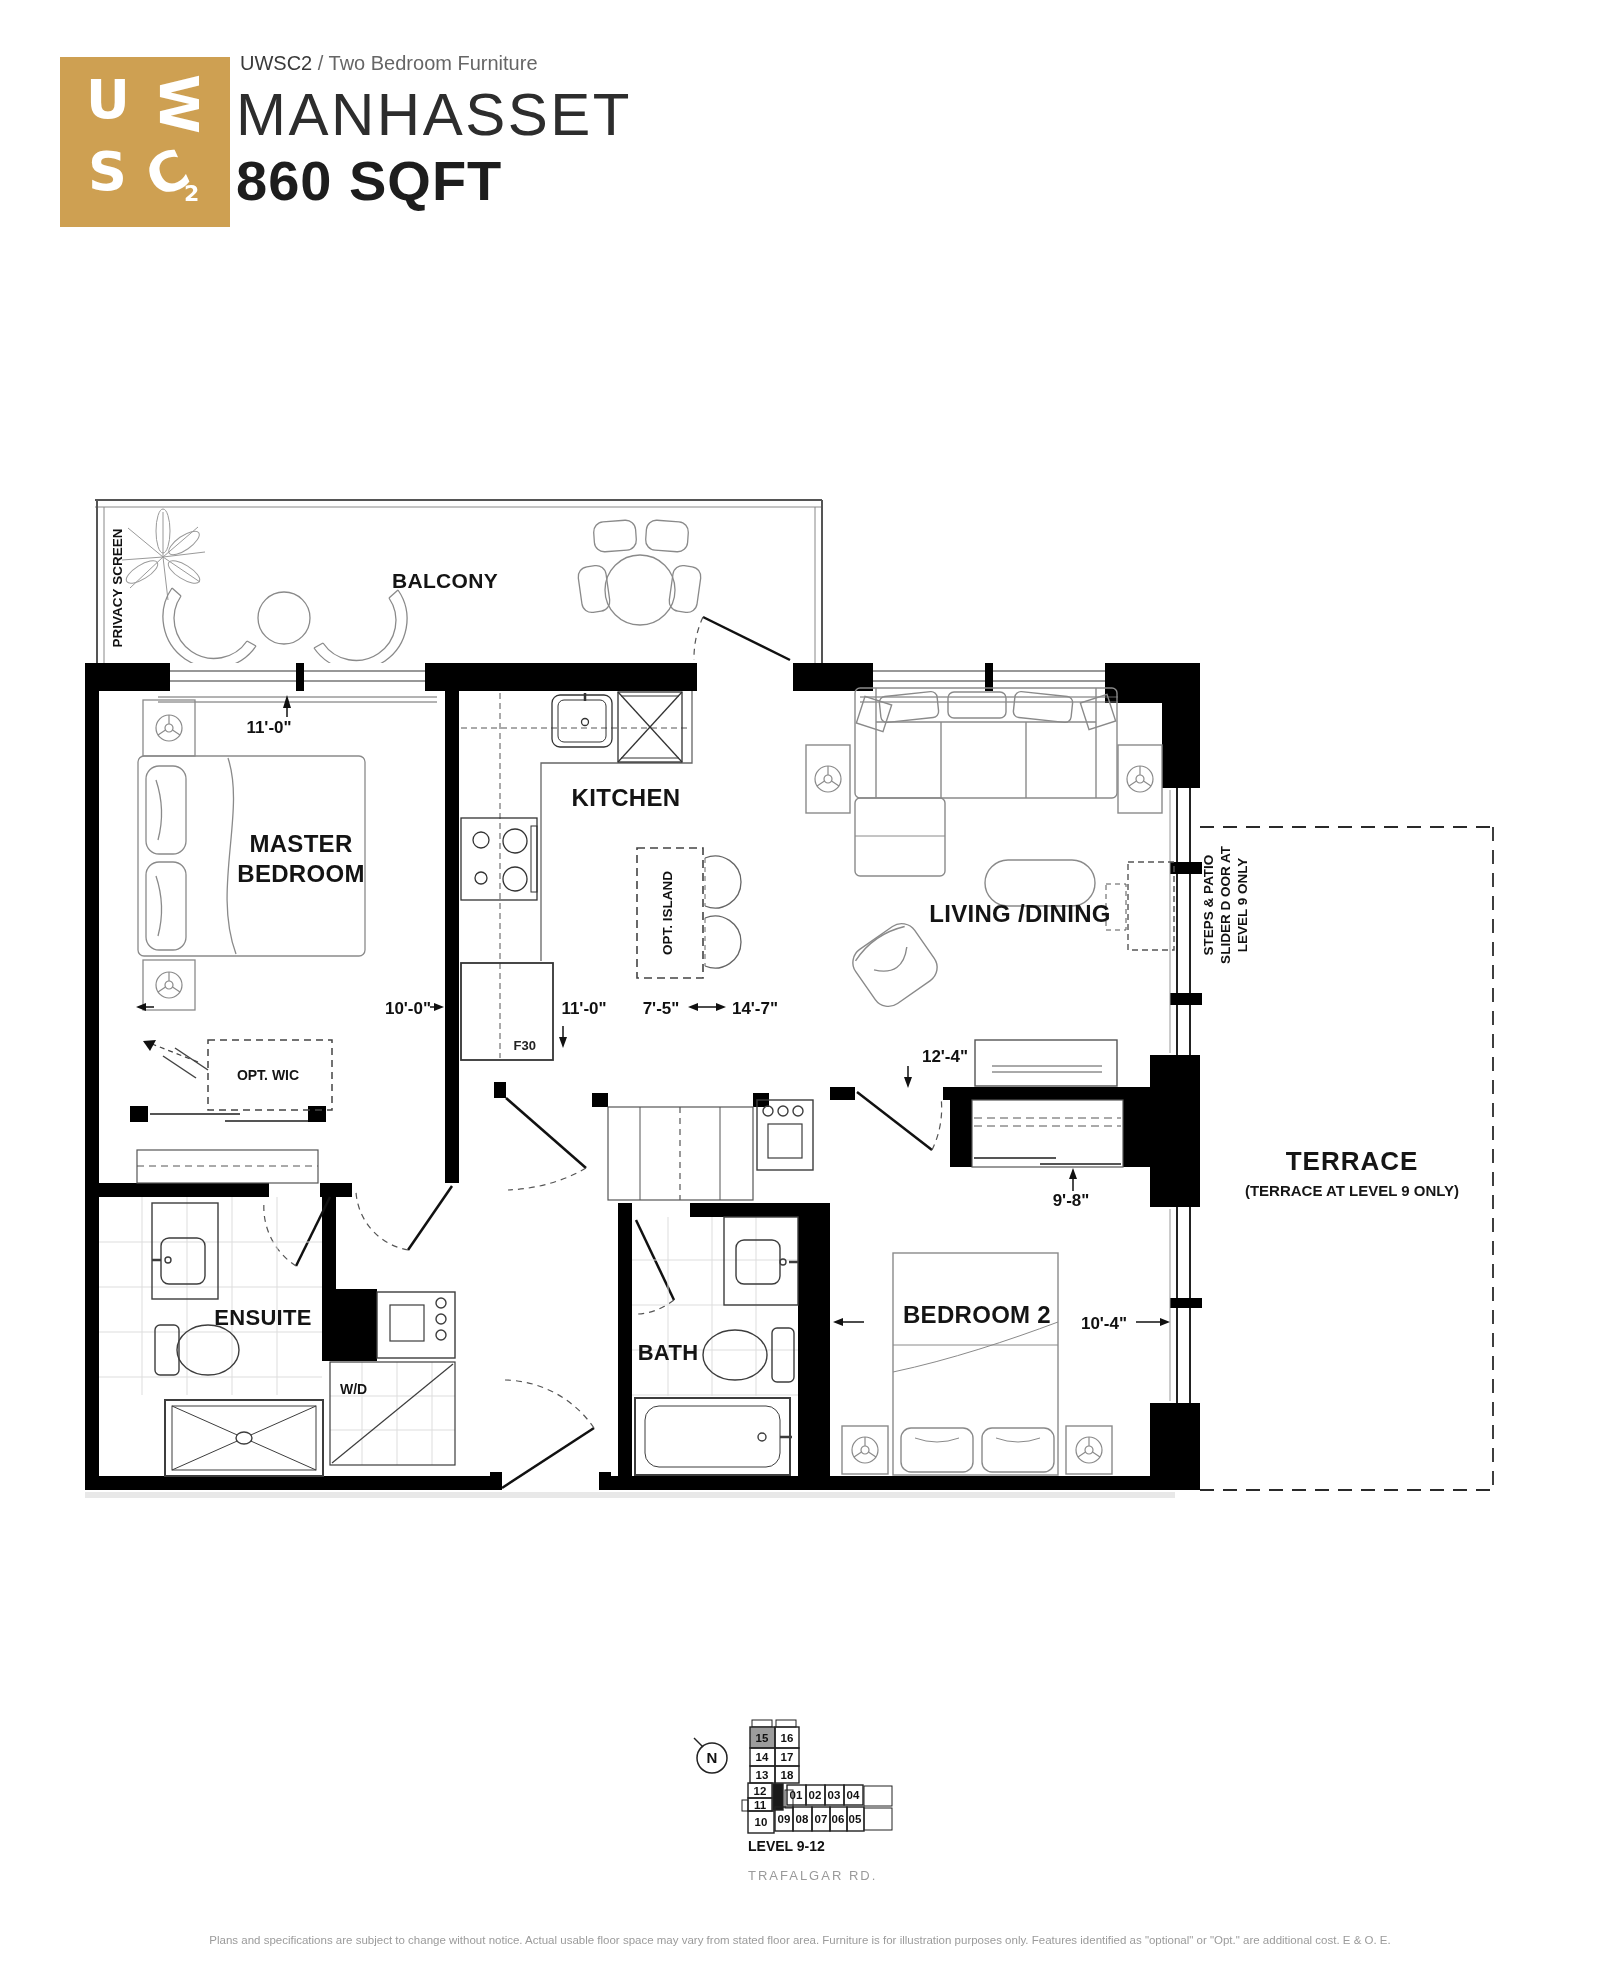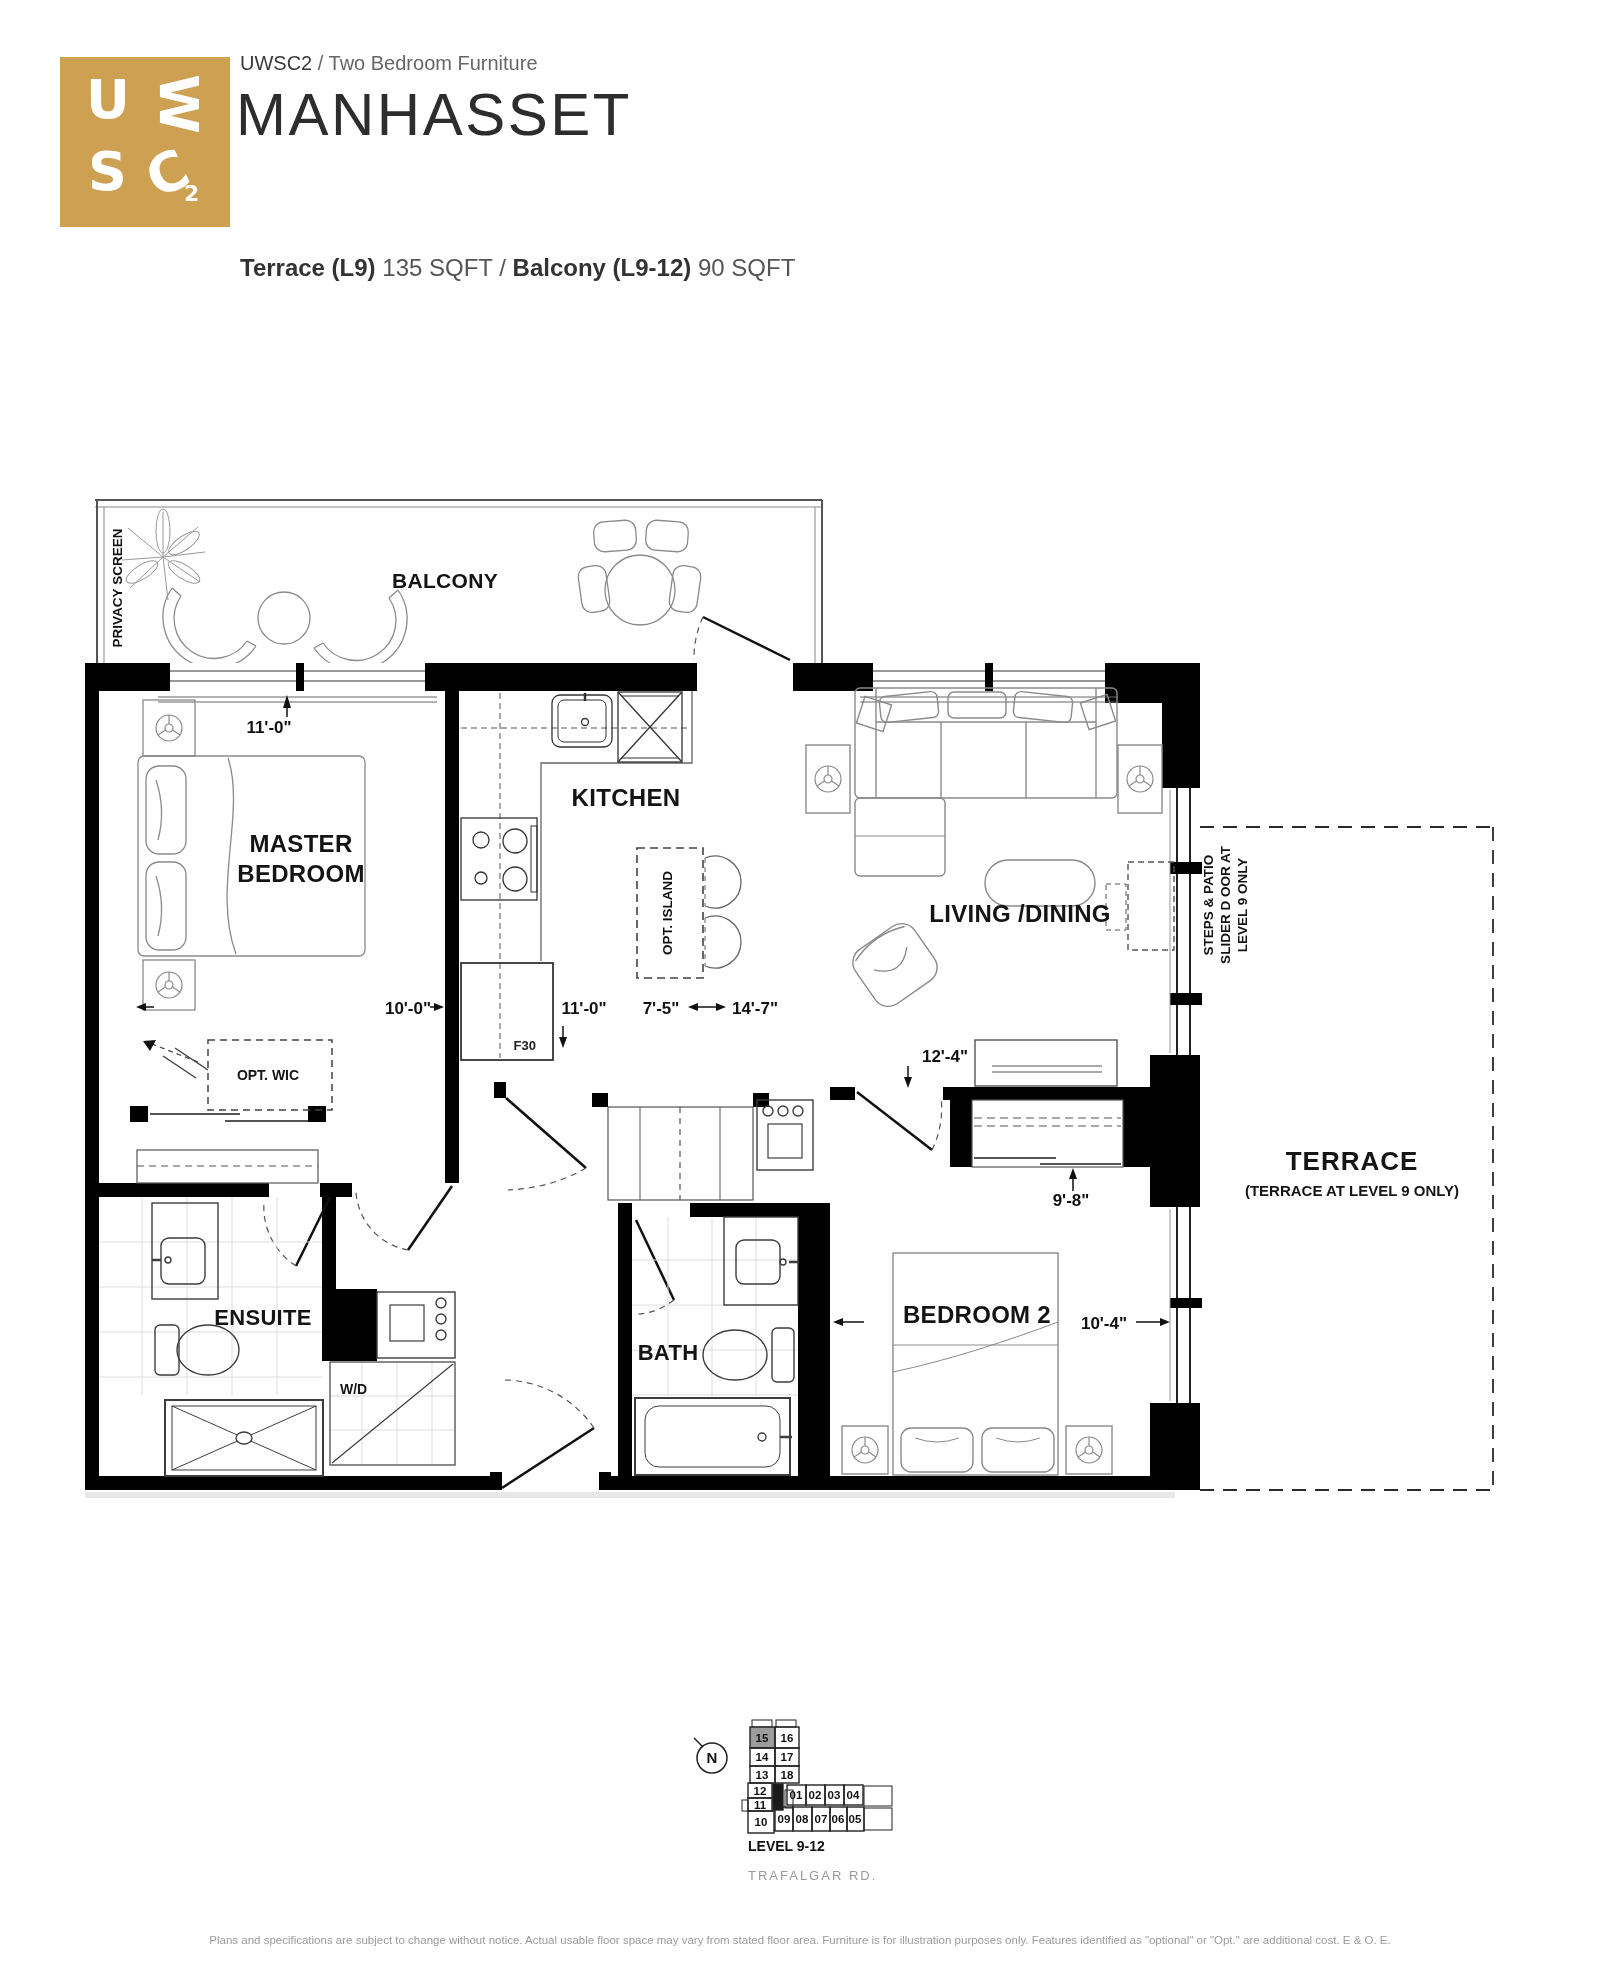--- a/index.html
+++ b/index.html
@@ -40,21 +40,21 @@
 
   <div class="abs logo">
     <span class="l1">U</span>
     <span class="l2">W</span>
     <span class="l3">S</span>
     <span class="l4">C</span>
     <span class="l5">2</span>
   </div>
   <div class="abs collection"><b>UWSC2</b><span> / Two Bedroom Furniture</span></div>
   <div class="abs unit-name">MANHASSET</div>
-  <div class="abs outdoor"><b>Terrace (L9)</b><span> 135 SQFT / </span><b>Balcony (L9-12)</b><span> 90 SQFT</span></div>
+  <div class="abs unit-size">860 SQFT</div>
 
   <svg class="abs" style="left:0;top:0" width="1600" height="1964" viewBox="0 0 1600 1964" fill="none">
     <defs>
       <g id="lamp" stroke="#8a8a8a" stroke-width="1.2" fill="none">
         <circle r="13"></circle>
           <circle r="4"></circle>
         <line x1="0" y1="-4" x2="0" y2="-13"></line>
           <line x1="-3.5" y1="2" x2="-11" y2="7"></line>
           <line x1="3.5" y1="2" x2="11" y2="7"></line>
       </g>

